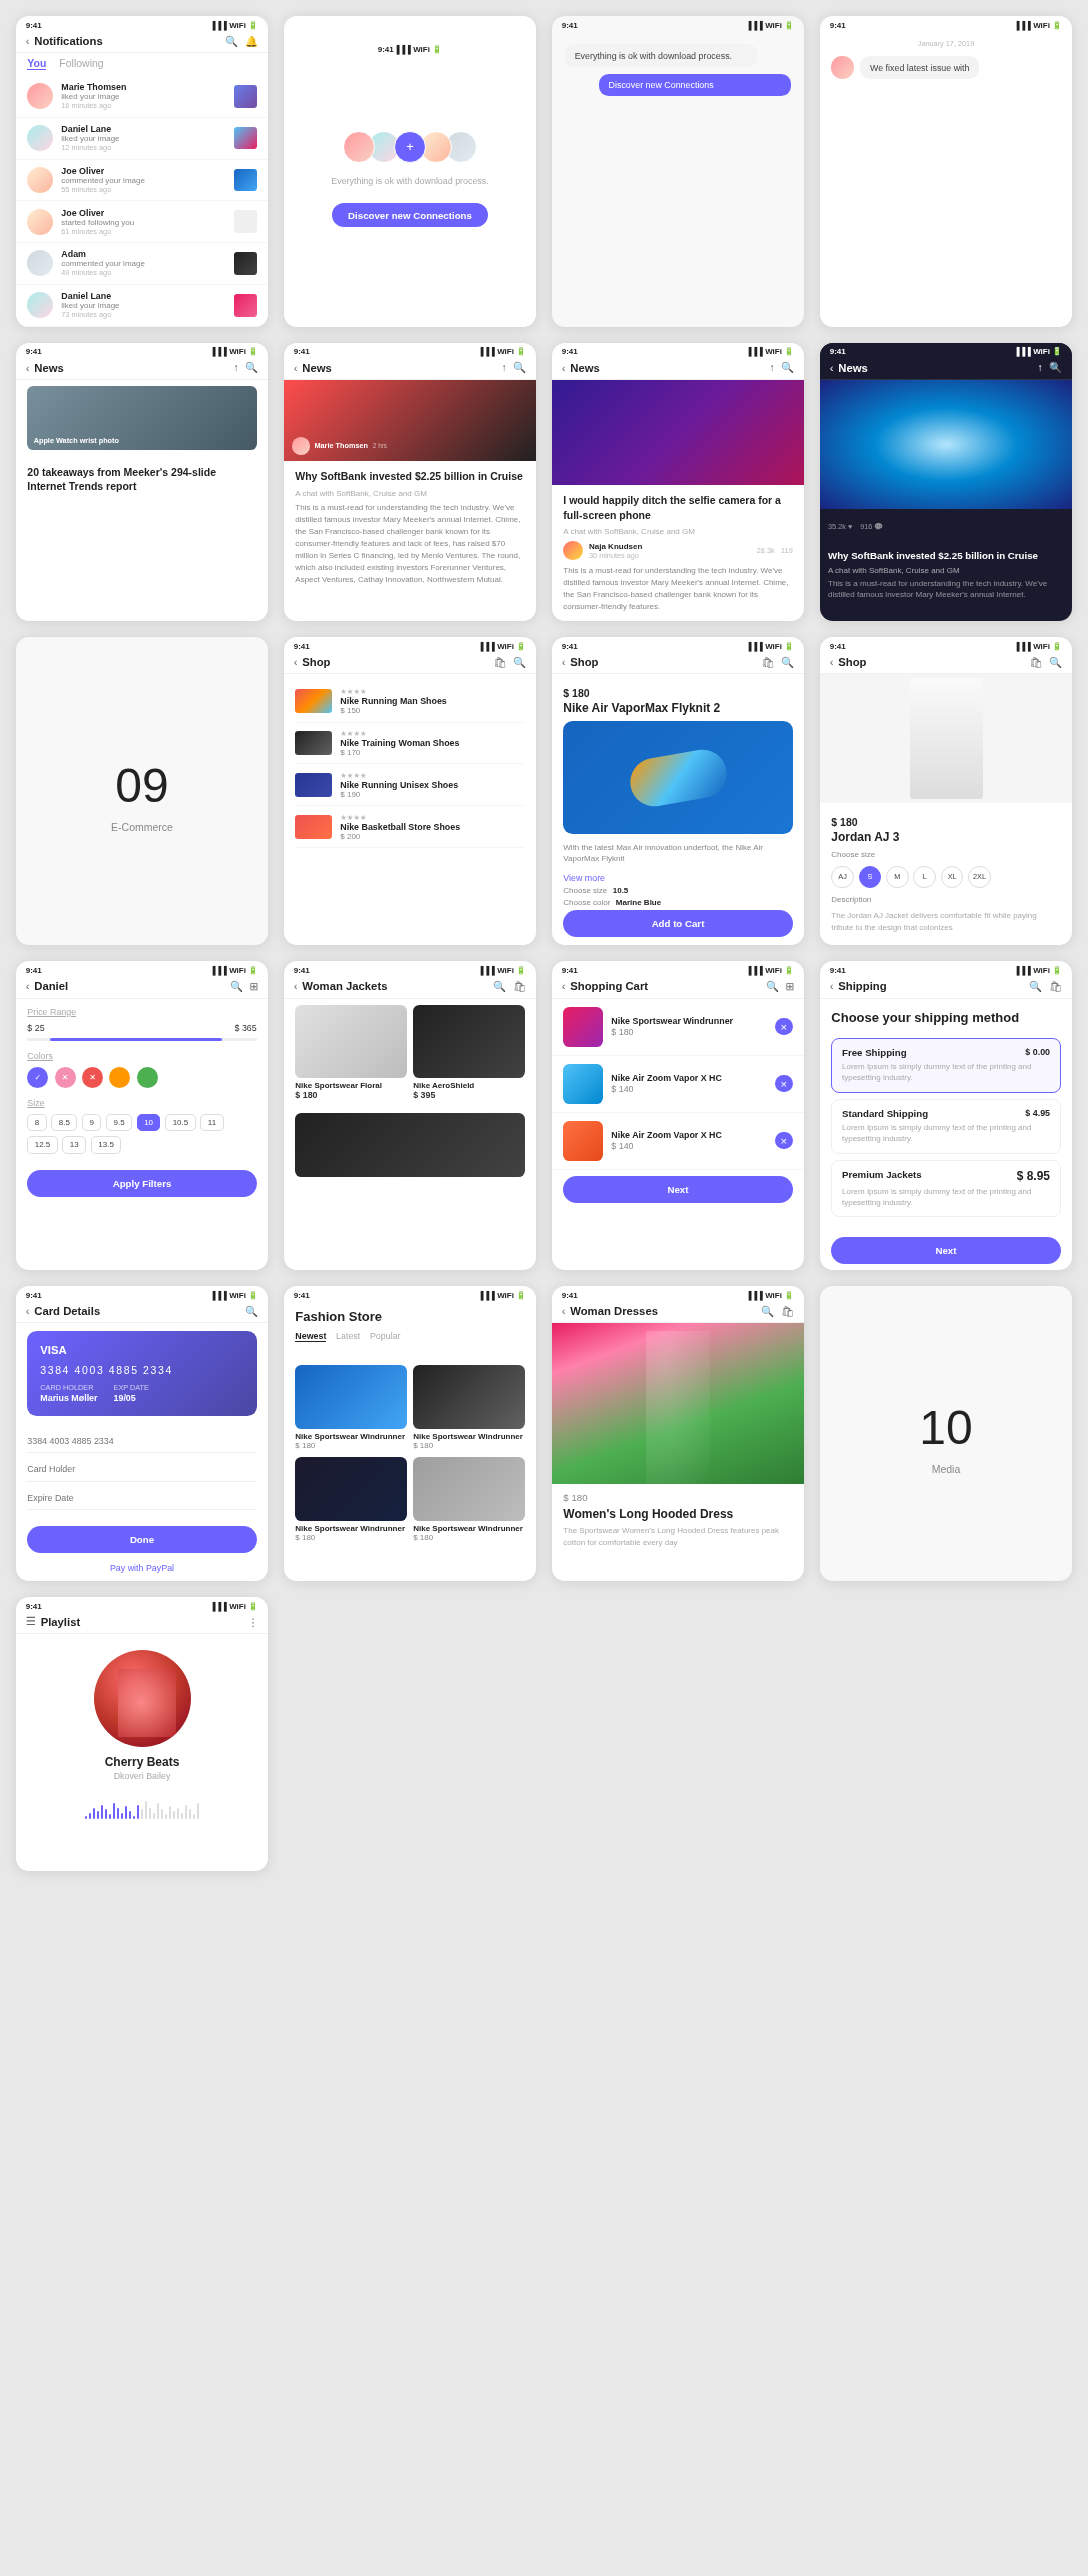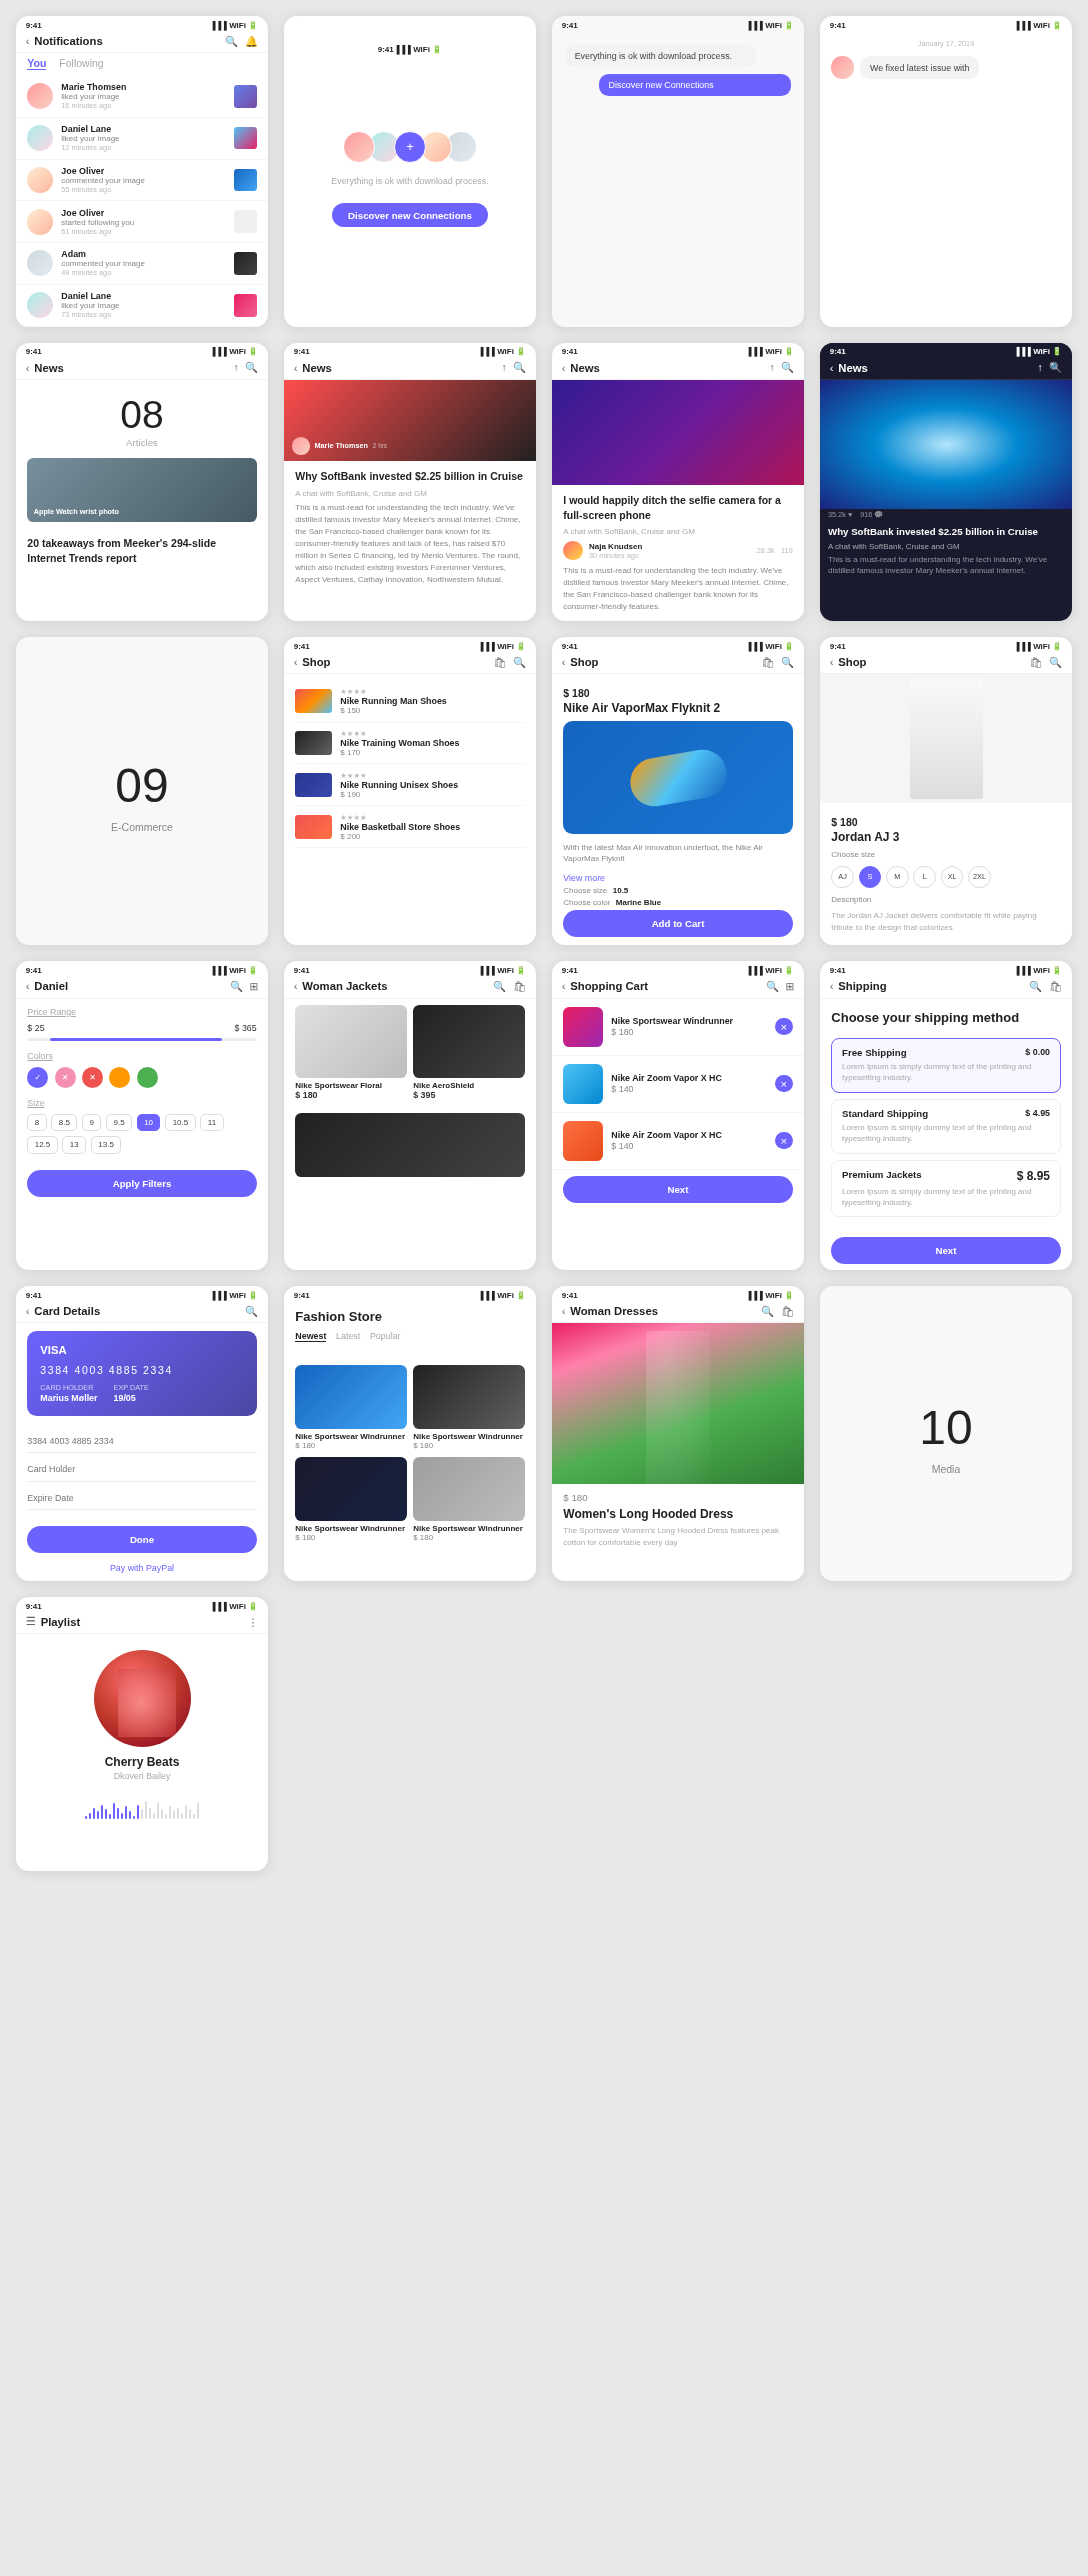--- a/index.html
+++ b/index.html
@@ -718,24 +718,20 @@
       </div>
     </div>
     <div class="phone-header">
       <span class="back-arrow">‹</span>
       <span class="title">News</span>
       <div class="icons">
         <span>↑</span>
         <span>🔍</span>
       </div>
     </div>
-    <div style="text-align:center;padding:13px 0 3.2px;">
-      <div style="font-size:39px;font-weight:200;color:#222;">08</div>
-      <div style="font-size:9.7px;color:#aaa;">Articles</div>
-    </div>
     <div style="padding:0 11.3px;margin-top:6.4px;">
       <div style="width:100%;height:64px;background:linear-gradient(135deg,#78909c,#455a64);border-radius:6.4px;margin-bottom:6.4px;position:relative;overflow:hidden;">
         <div style="position:absolute;bottom:4.8px;left:6.4px;right:6.4px;">
           <span style="color:#fff;font-size:7.3px;font-weight:600;">Apple Watch wrist photo</span>
         </div>
       </div>
     </div>
     <div class="news-body">
       <div class="news-title">20 takeaways from Meeker's 294-slide Internet Trends report</div>
     </div>
@@ -820,21 +816,21 @@
     </div>
     <div class="phone-header" style="background:#1a1a2e;border-bottom:0.8px solid rgba(255,255,255,0.1);">
       <span class="back-arrow" style="color:#fff;">‹</span>
       <span class="title" style="color:#fff;">News</span>
       <div class="icons" style="color:#fff;">
         <span>↑</span>
         <span>🔍</span>
       </div>
     </div>
     <div style="width:100%;height:129px;background:radial-gradient(ellipse at center, #b3e5fc 0%, #0288d1 40%, #1a237e 100%);"></div>
-    <div style="padding:1px 8px;display:flex;gap:8px;font-size:7.3px;color:rgba(255,255,255,0.5);">
+    <div style="padding:13px 8px;display:flex;gap:8px;font-size:7.3px;color:rgba(255,255,255,0.5);">
       <span>35.2k ♥</span>
       <span>916 💬</span>
     </div>
     <div style="padding:4.8px 8px;">
       <div style="font-size:9.7px;font-weight:700;color:#fff;line-height:1.4;margin-bottom:3.2px;">Why SoftBank invested $2.25 billion in Cruise</div>
       <div style="font-size:8px;color:rgba(255,255,255,0.6);margin-bottom:3.2px;">A chat with SoftBank, Cruise and GM</div>
       <div style="font-size:8px;color:rgba(255,255,255,0.5);line-height:1.4;">This is a must-read for understanding the tech industry. We've distilled famous investor Mary Meeker's annual Internet.</div>
     </div>
   </div>
 

